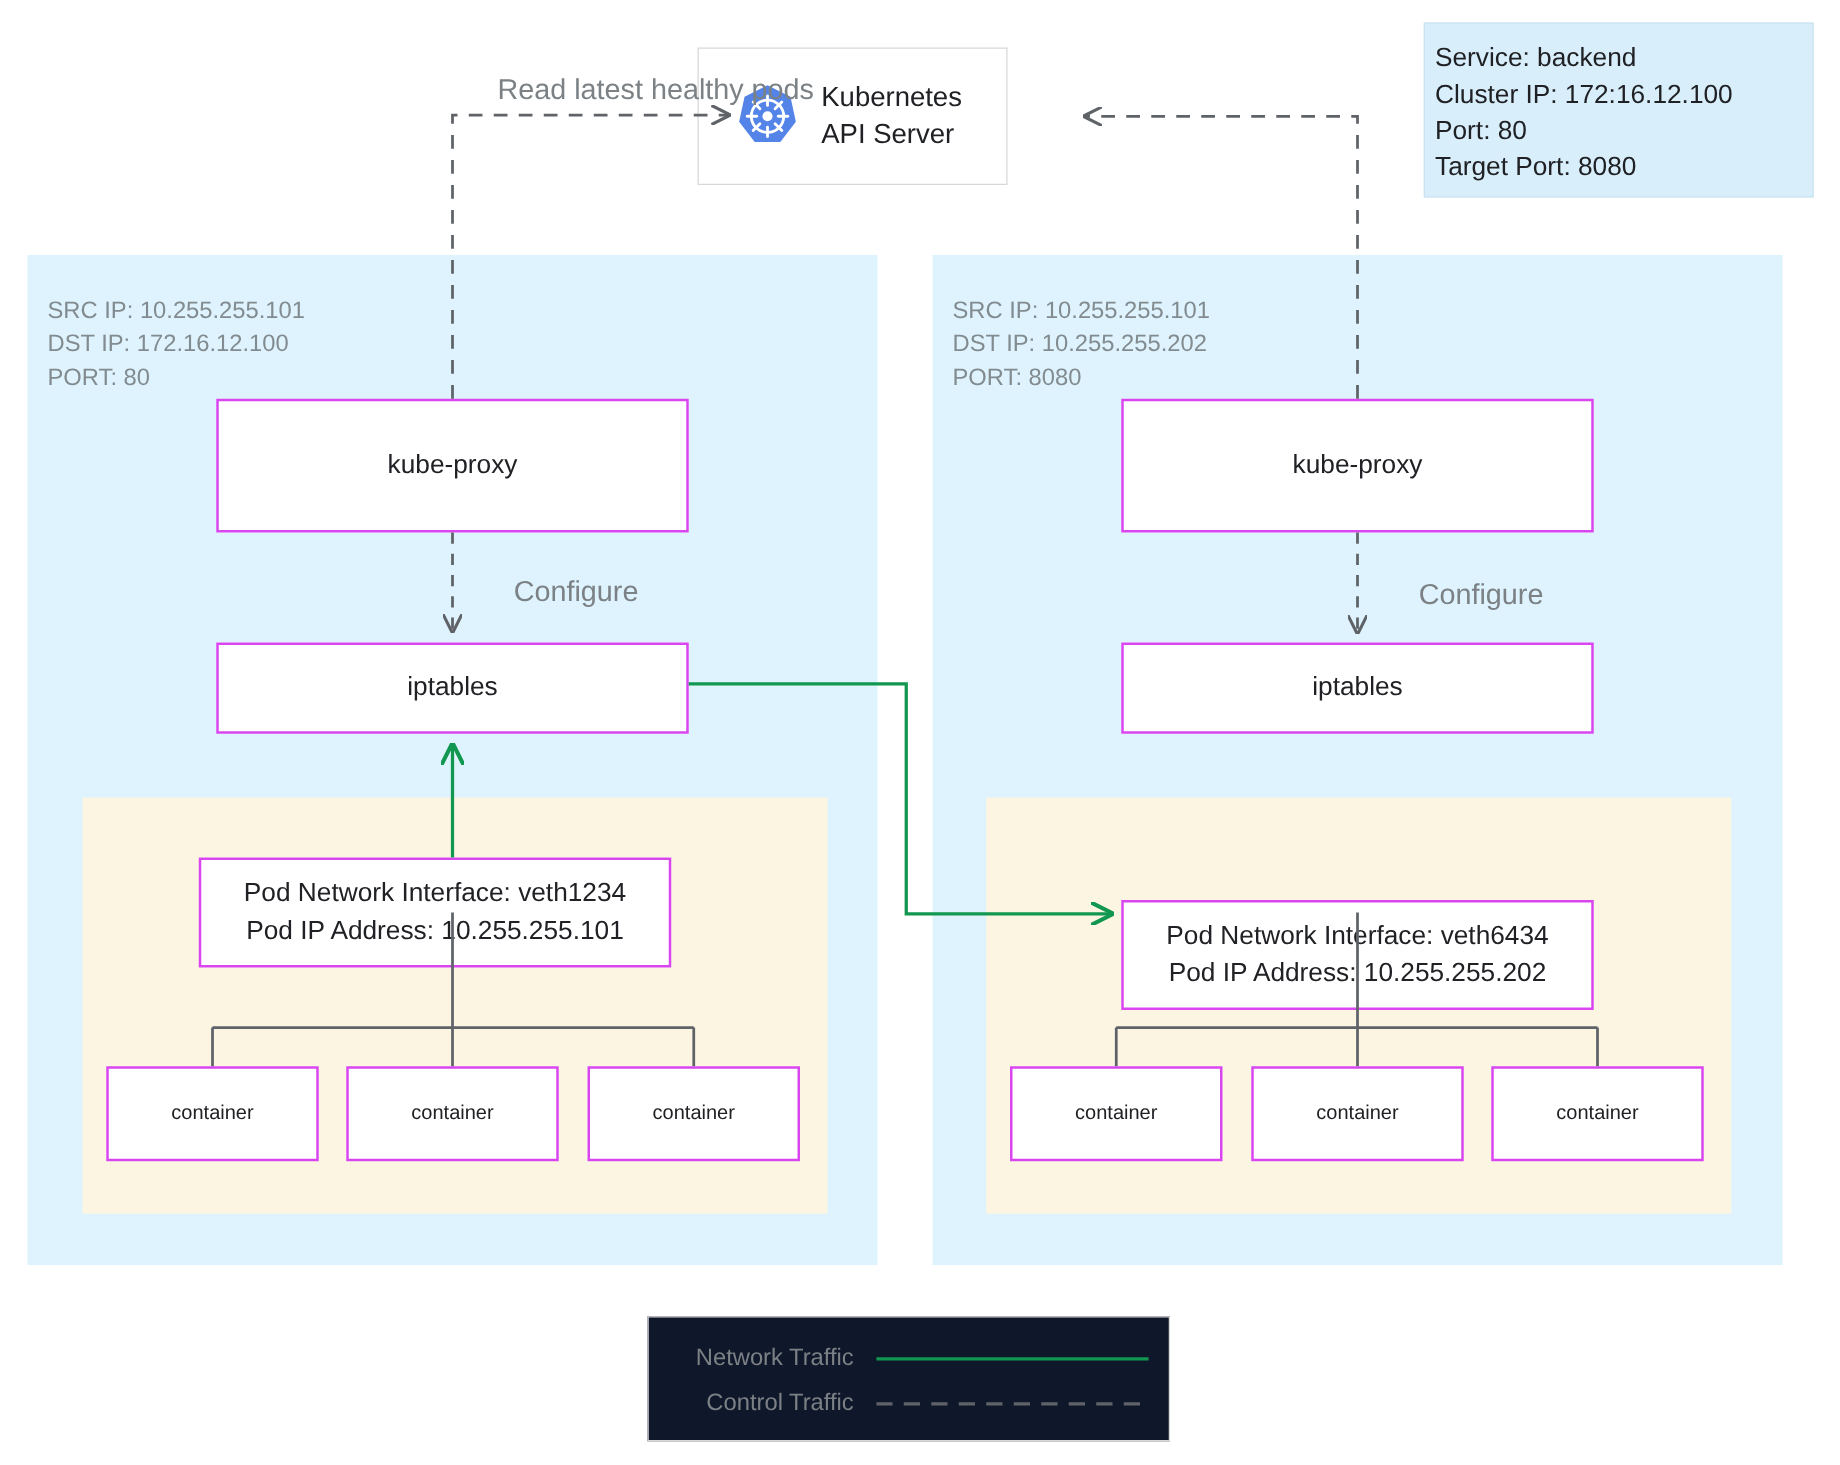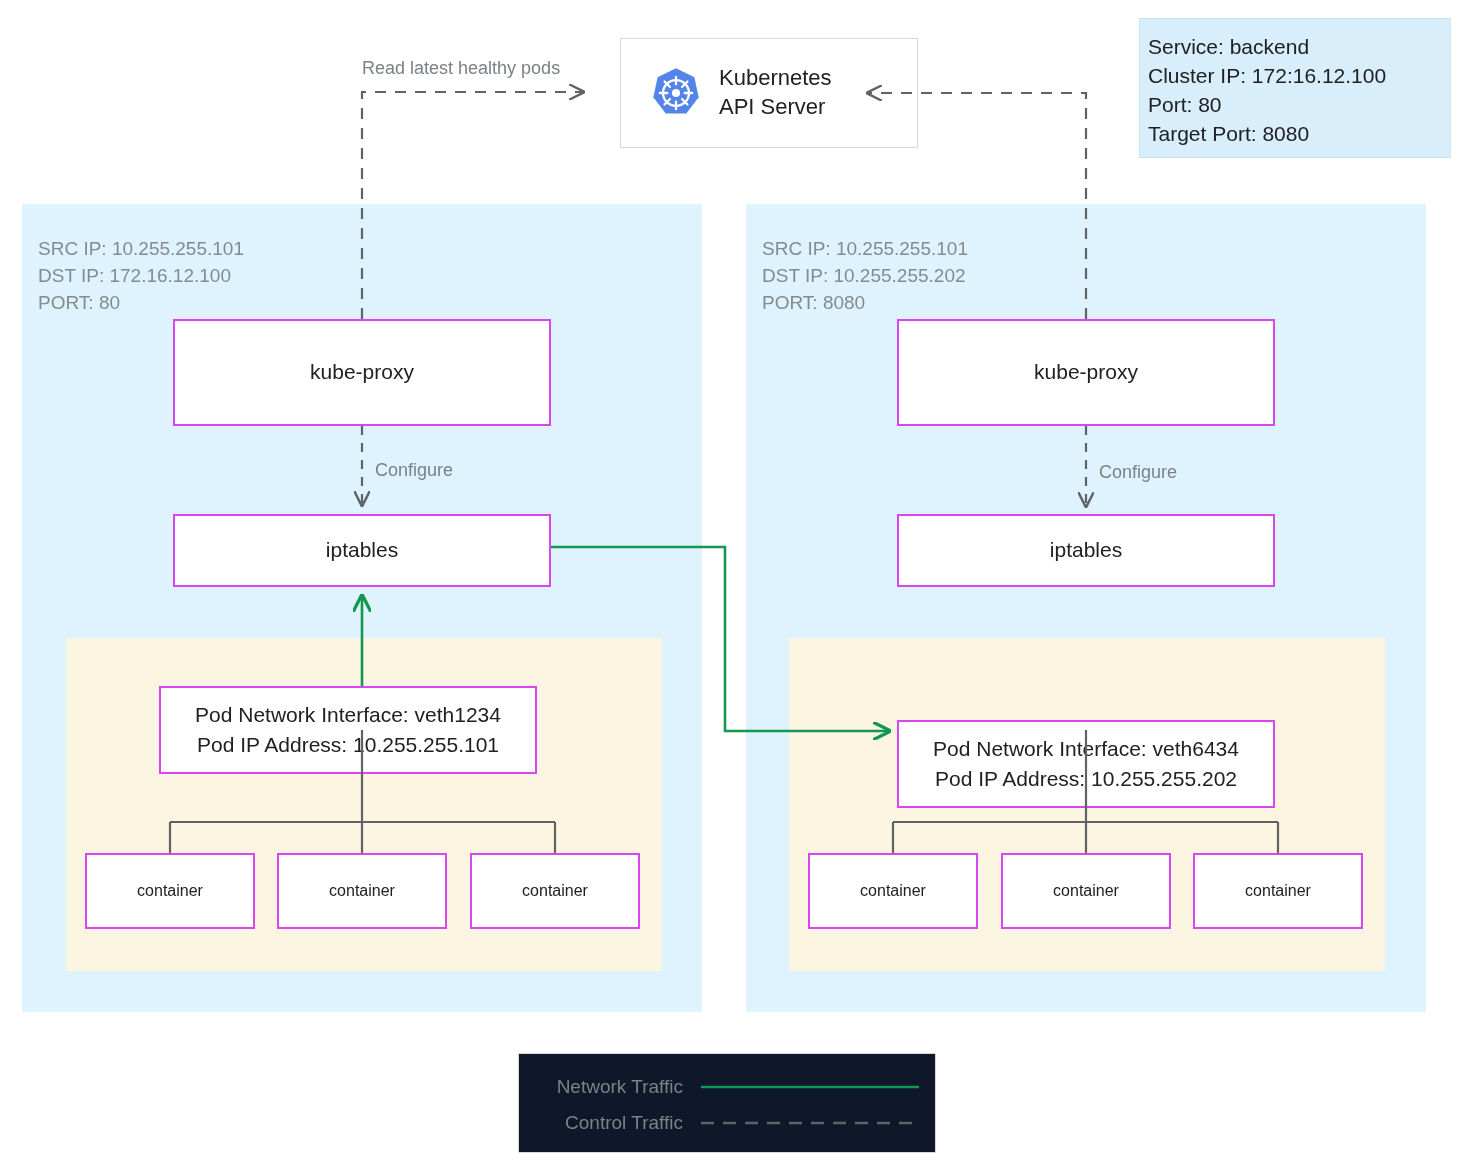--- a/index.html
+++ b/index.html
@@ -59,23 +59,24 @@
 
   
   .ipinfo {
     font-size: 19px;
     color: #828B8F;
     line-height: 1.42;
     white-space: pre;
   }
 
   .edge-label {
-    font-size: 18px;
+    font-size: 23px;
     color: #7B8185;
     white-space: nowrap;
+    margin-left: 36px;
   }
 
   
   .service-box {
     background: #D8EEFA;
     border: 1px solid #CBE3F0;
     padding: 14px 8px;
     color: #202124;
     font-size: 21px;
     line-height: 1.38;
@@ -180,21 +181,21 @@
   <div class="abs wbox" style="left:808px; top:853px; width:170px; height:76px;">
     <span class="container-label">container</span>
   </div>
   <div class="abs wbox" style="left:1001px; top:853px; width:170px; height:76px;">
     <span class="container-label">container</span>
   </div>
   <div class="abs wbox" style="left:1193px; top:853px; width:170px; height:76px;">
     <span class="container-label">container</span>
   </div>
 
-  <div class="abs api-box" style="left:620px; top:38px; width:298px; height:110px;">
+  <div class="abs api-box" style="left:558px; top:38px; width:248px; height:110px;">
     <span class="abs" style="position:relative; width:54px; height:54px; flex:0 0 54px;">
       <svg width="54" height="54" viewBox="0 0 100 100" aria-hidden="true">
         <polygon points="50,4 84,21 92,58 69,88 31,88 8,58 16,21" fill="#5584E8"></polygon>
         <g fill="none" stroke="#ffffff" stroke-width="4.2" stroke-linecap="round">
           <circle cx="50" cy="50" r="24"></circle>
           <circle cx="50" cy="50" r="7.5" fill="#ffffff" stroke="none"></circle>
           <line x1="50" y1="20" x2="50" y2="34"></line>
           <line x1="50" y1="66" x2="50" y2="80"></line>
           <line x1="20" y1="50" x2="34" y2="50"></line>
           <line x1="66" y1="50" x2="80" y2="50"></line>

